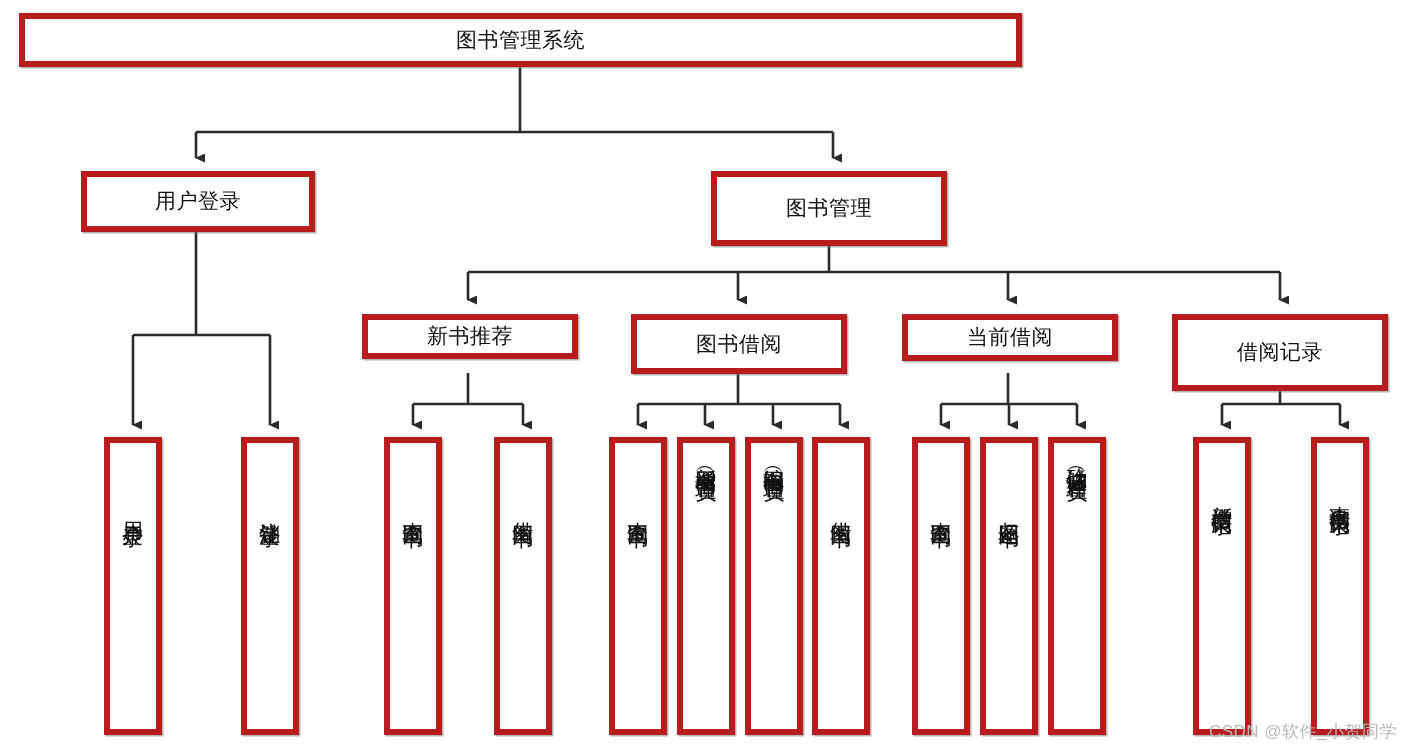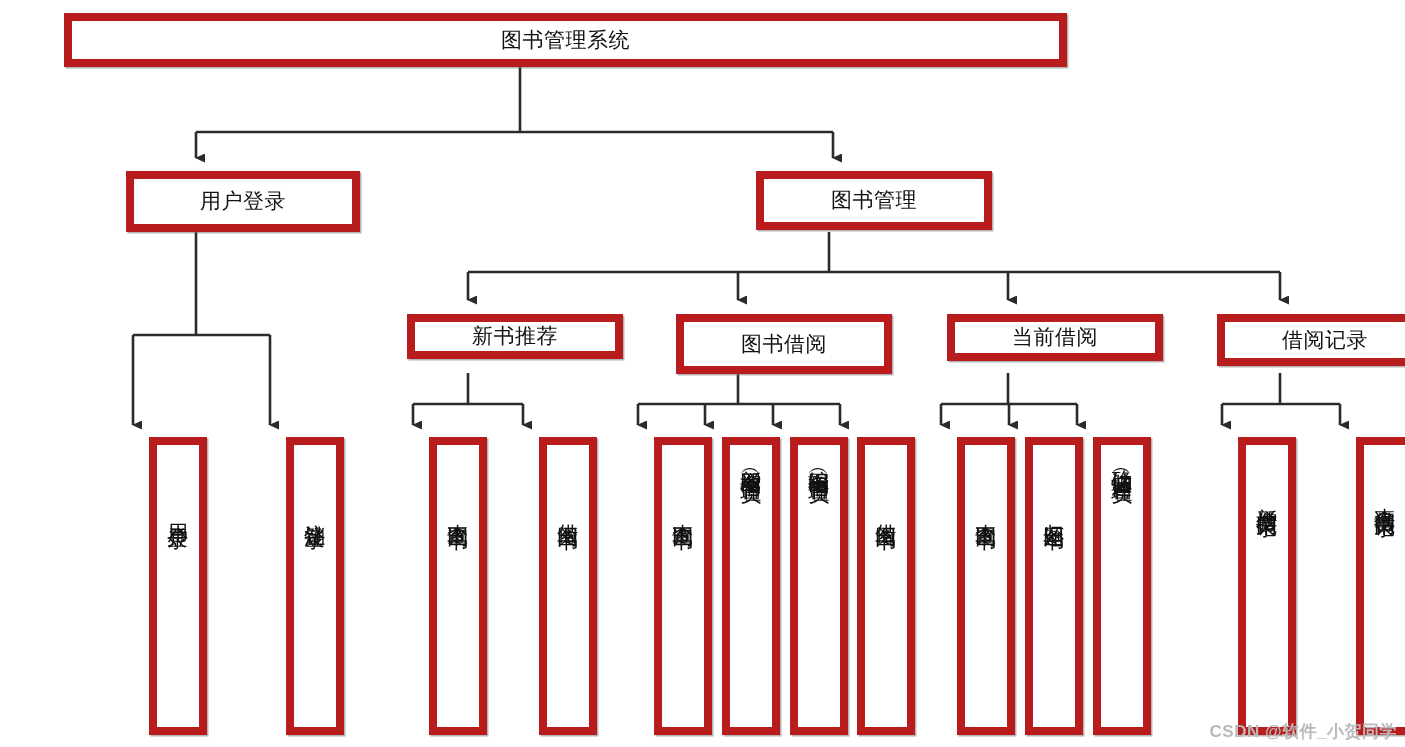--- a/index.html
+++ b/index.html
@@ -24,26 +24,25 @@
     left: 0;
     top: 0;
     width: 1405px;
     height: 747px;
     pointer-events: none;
   }
   .node {
     position: absolute;
     box-sizing: border-box;
     background: #ffffff;
-    border: 8px solid #b91c1c;
+    border: 6px solid #b91c1c;
     display: flex;
     align-items: center;
     justify-content: center;
     box-shadow: 1.5px 1.5px 0 0 rgba(120,120,120,0.55);
-    margin-left: 45px;
   }
   .node-label {
     font-size: 21px;
     line-height: 1.18;
     color: #111111;
     white-space: nowrap;
     letter-spacing: 0.5px;
   }
   
   .node.h .node-label {
@@ -73,21 +72,20 @@
     padding-top: 8px;
   }
   #watermark {
     position: absolute;
     right: 8px;
     bottom: 4px;
     font-size: 17px;
     color: #b9b9b9;
     white-space: nowrap;
     letter-spacing: 0.5px;
-    font-weight: bold;
   }
 </style>
 </head>
 <body>
 
 <div id="diagram-canvas">
 
   <svg id="edge-layer" width="1405" height="747" viewBox="0 0 1405 747" xmlns="http://www.w3.org/2000/svg">
     <defs>
       <marker id="arrowhead" markerWidth="9" markerHeight="10" refX="4.5" refY="9" orient="auto" markerUnits="userSpaceOnUse">
@@ -139,37 +137,37 @@
   </svg>
 
   <div class="node h" style="left:19px; top:13px; width:1003px; height:54px;">
     <span class="node-label">图书管理系统</span>
   </div>
 
   <div class="node h" style="left:81px; top:171px; width:234px; height:61px;">
     <span class="node-label">用户登录</span>
   </div>
 
-  <div class="node h" style="left:711px; top:171px; width:236px; height:59px;">
+  <div class="node h" style="left:711px; top:171px; width:236px; height:75px;">
     <span class="node-label">图书管理</span>
   </div>
 
   <div class="node h" style="left:362px; top:314px; width:216px; height:45px;">
     <span class="node-label">新书推荐</span>
   </div>
 
   <div class="node h" style="left:631px; top:314px; width:216px; height:60px;">
     <span class="node-label">图书借阅</span>
   </div>
 
   <div class="node h" style="left:902px; top:314px; width:216px; height:47px;">
     <span class="node-label">当前借阅</span>
   </div>
 
-  <div class="node h" style="left:1172px; top:314px; width:216px; height:52px;">
+  <div class="node h" style="left:1172px; top:314px; width:216px; height:77px;">
     <span class="node-label">借阅记录</span>
   </div>
 
   <div class="node v pad-top-big" style="left:104px; top:437px; width:58px; height:298px;">
     <span class="node-label">用户登录</span>
   </div>
 
   <div class="node v pad-top-big" style="left:241px; top:437px; width:58px; height:298px;">
     <span class="node-label">注销登录</span>
   </div>

